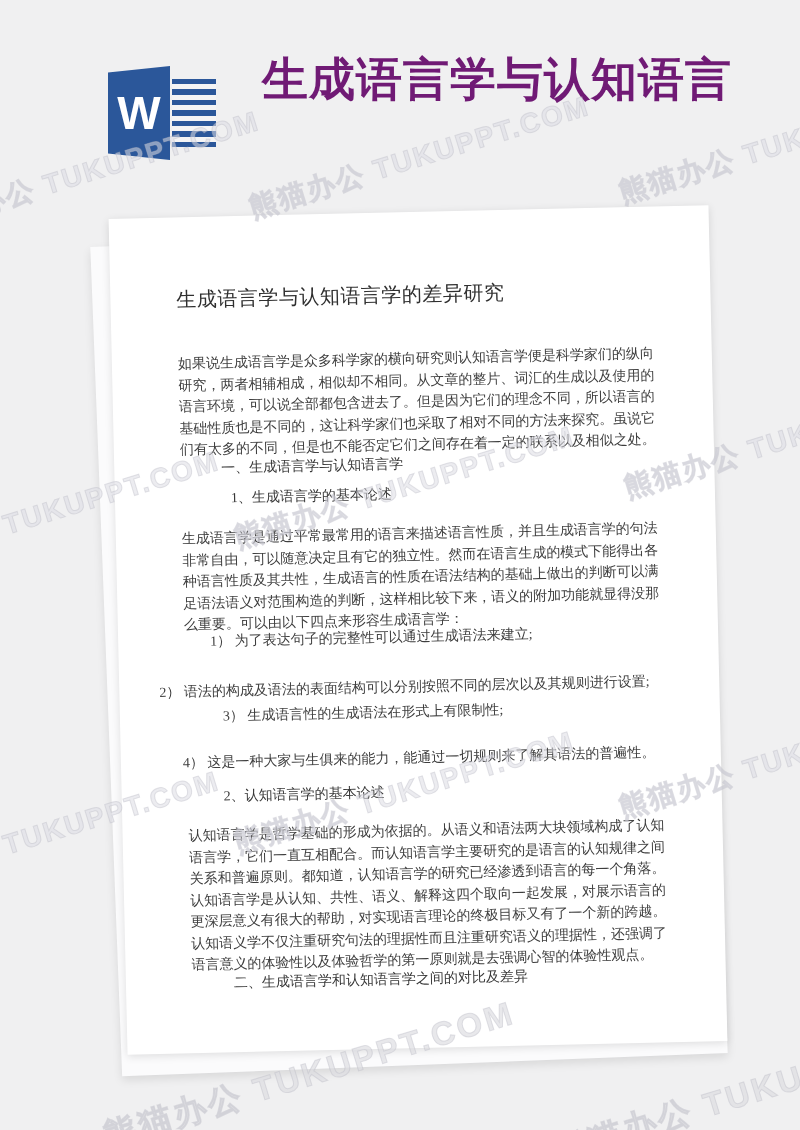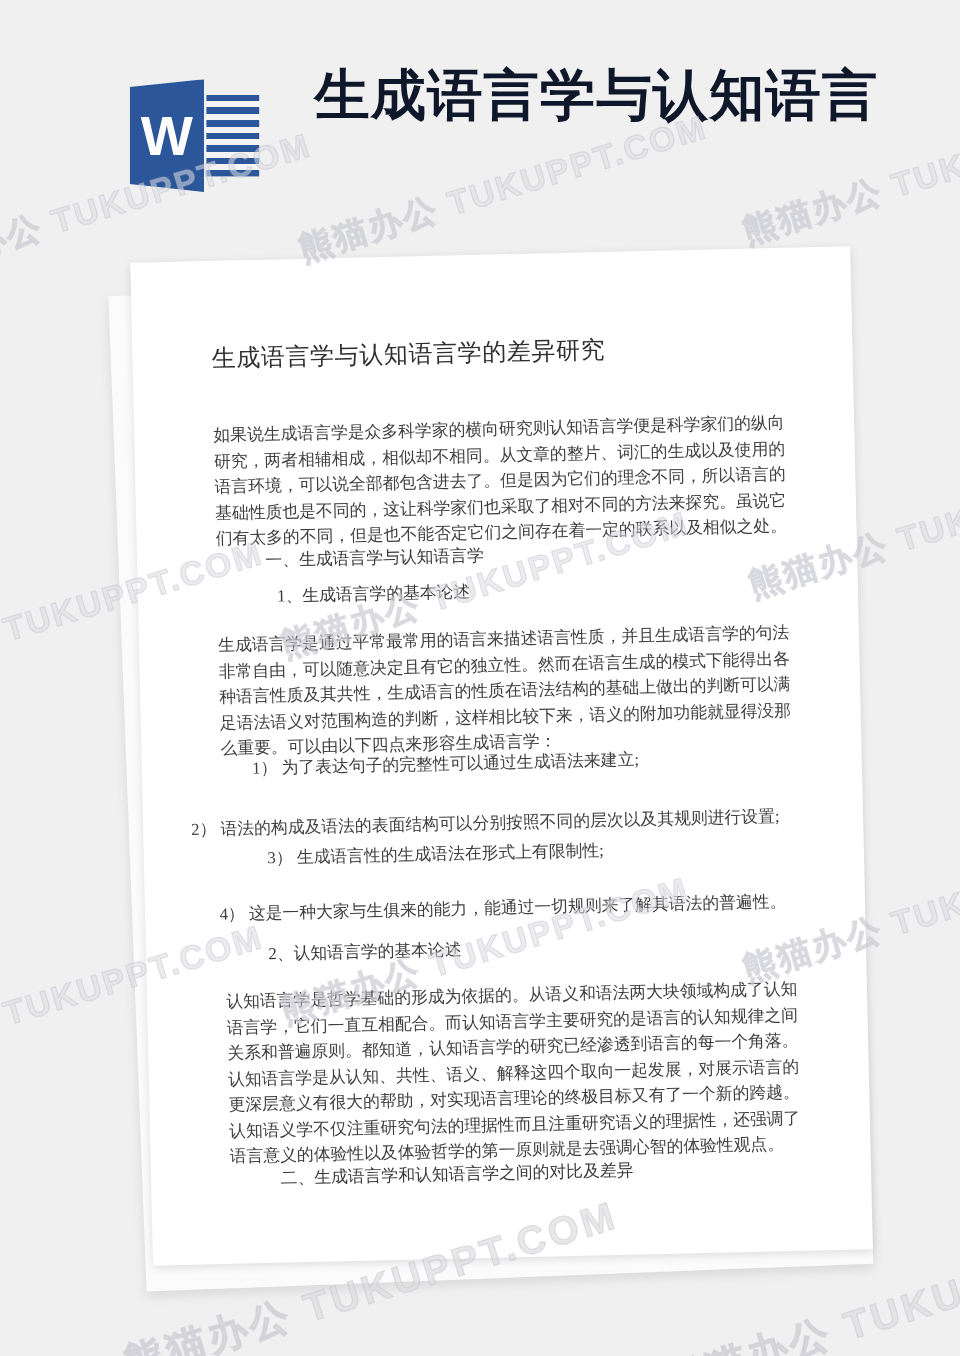--- a/index.html
+++ b/index.html
@@ -9,21 +9,21 @@
 
   
   .word-icon{position:absolute;left:108px;top:64px;width:110px;height:100px;}
   .word-icon .doclines{position:absolute;left:64px;top:15px;width:44px;height:68px;
       background:repeating-linear-gradient(to bottom,#2b579a 0 5.5px,#f4f4f5 5.5px 10.5px);}
   .word-icon .flap{position:absolute;left:0;top:2px;width:62px;height:94px;background:#2b579a;
       clip-path:polygon(0 7%,100% 0,100% 100%,0 93%);
       display:flex;align-items:center;justify-content:center;}
   .word-icon .flap span{color:#fff;font:bold 46px/1 "Liberation Sans","DejaVu Sans",sans-serif;}
   .hdr-title{position:absolute;left:262px;top:55px;width:470px;
-      font:bold 46px/50px "Liberation Serif","DejaVu Serif",serif;color:#0f172a;letter-spacing:1px;}
+      font:bold 46px/50px "Liberation Serif","DejaVu Serif",serif;color:#701a75;letter-spacing:1px;}
 
   
   .sheet{position:absolute;background:#fff;}
   .sheet.back{left:106px;top:235px;width:606px;height:830px;background:#fbfbfc;
       transform:rotate(-2.2deg);box-shadow:0 4px 10px rgba(0,0,0,.10);}
   .sheet.front{left:118px;top:212px;width:600px;height:836px;
       transform:rotate(-1.3deg);box-shadow:0 2px 8px rgba(0,0,0,.12);}
 
   
   .content{position:absolute;left:66px;top:0;width:500px;height:100%;}

